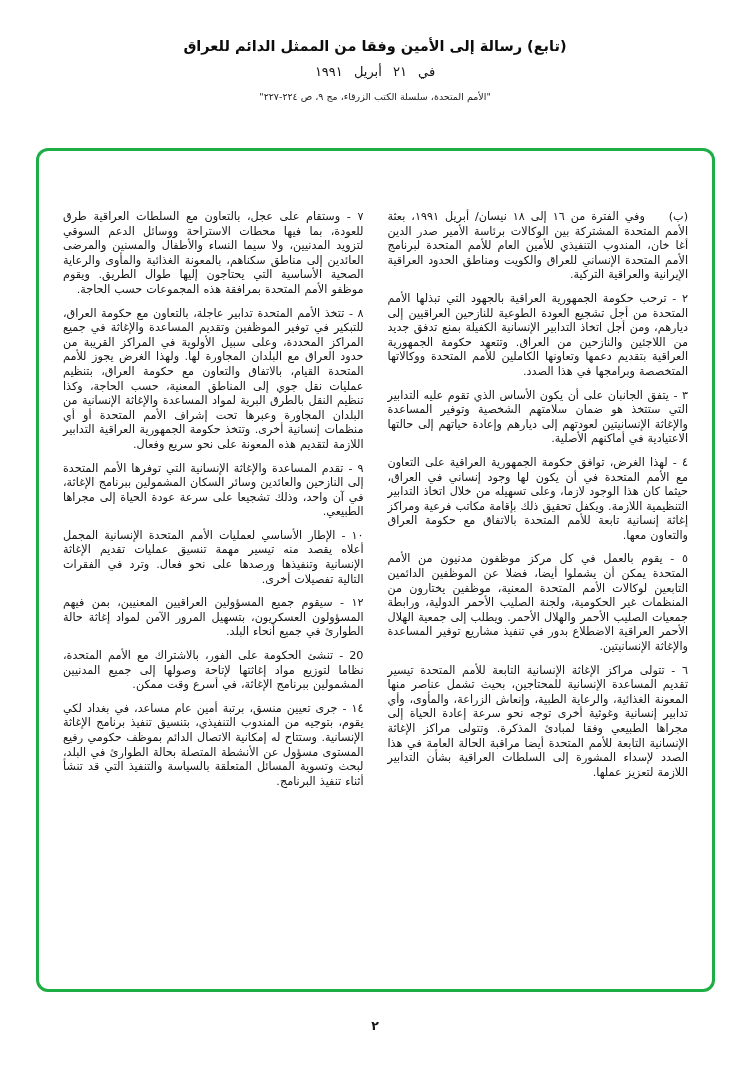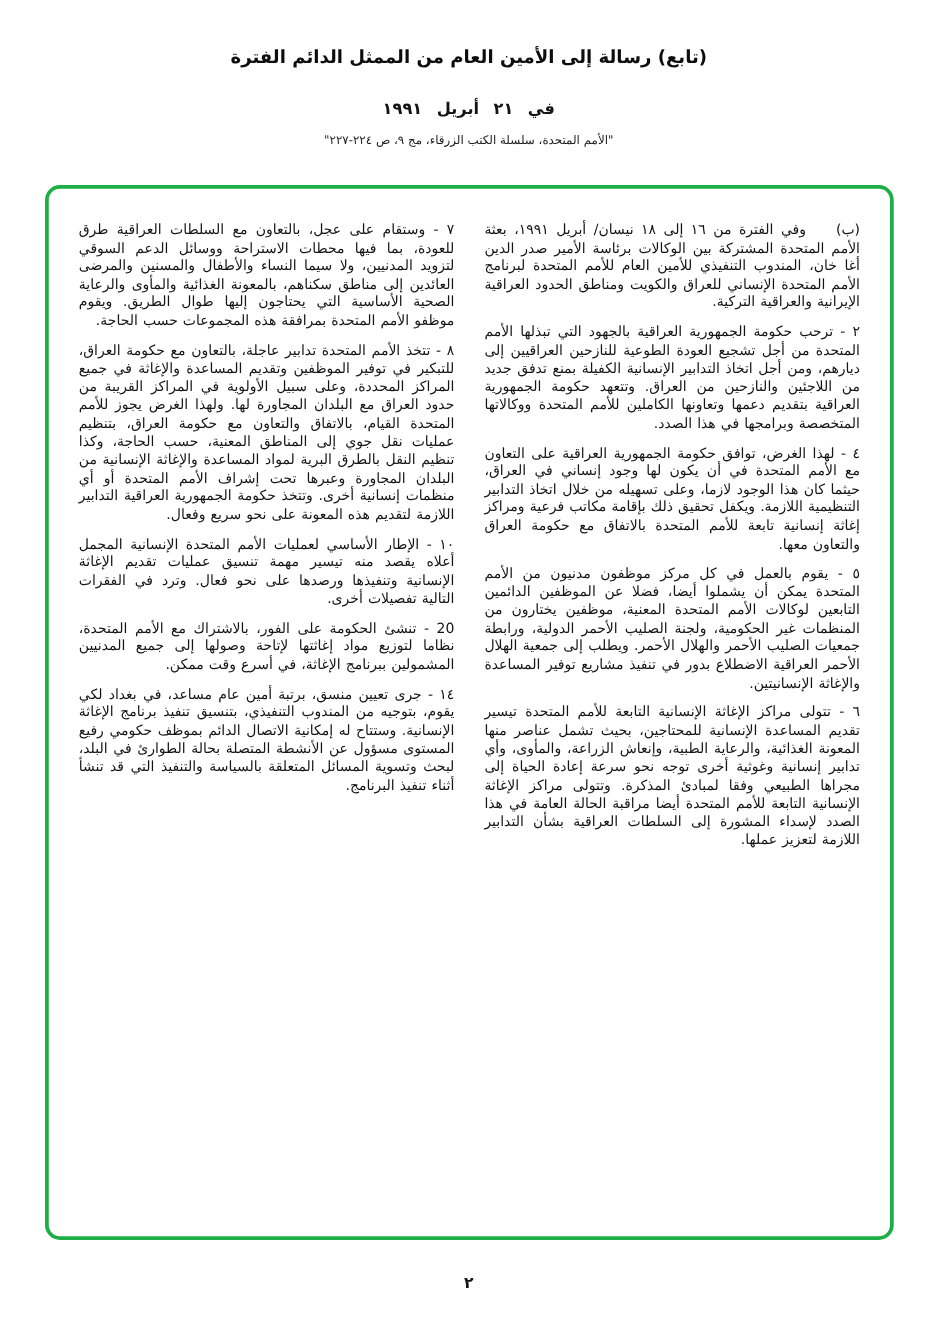--- a/index.html
+++ b/index.html
@@ -19,22 +19,22 @@
     text-align: center;
     direction: rtl;
   }
   .doc-title {
     font-size: 14.5px;
     font-weight: bold;
     color: #0d0d0d;
   }
   .doc-date {
     font-size: 13px;
-    font-weight: bold;
-    margin-top: 26px;
+    font-weight: normal;
+    margin-top: 10px;
     word-spacing: 7px;
   }
   .doc-source {
     font-size: 9.5px;
     margin-top: 12px;
     color: #1c1c1c;
   }
   .green-box {
     position: absolute;
     left: 36px; top: 148px;
@@ -48,20 +48,21 @@
   .columns {
     display: flex;
     direction: rtl;
     gap: 24px;
     height: 100%;
   }
   .col {
     flex: 1 1 0;
     direction: rtl;
     text-align: justify;
+    margin-top: 33px;
   }
   .col p {
     margin: 0 0 9px 0;
     font-size: 11.2px;
     line-height: 14.6px;
     word-spacing: 0.5px;
   }
   .page-number {
     position: absolute;
     bottom: 34px; left: 0; right: 0;
@@ -69,40 +70,43 @@
     font-size: 12.5px;
     font-weight: bold;
   }
 </style>
 </head>
 <body>
 
 <div class="page">
 
   <header class="doc-header">
-    <div class="doc-title">(تابع) رسالة إلى الأمين العام من الممثل الدائم الفترة</div>
+    <div class="doc-title">(تابع) رسالة إلى الأمين وفقا من الممثل الدائم للعراق</div>
     <div class="doc-date">في ٢١ أبريل ١٩٩١</div>
     <div class="doc-source">"الأمم المتحدة، سلسلة الكتب الزرقاء، مج ٩، ص ٢٢٤-٢٢٧"</div>
   </header>
 
   <div class="green-box">
     <div class="columns">
 
       <div class="col">
         <p>(ب)&nbsp;&nbsp;&nbsp;&nbsp;وفي الفترة من ١٦ إلى ١٨ نيسان/ أبريل ١٩٩١، بعثة الأمم المتحدة المشتركة بين الوكالات برئاسة الأمير صدر الدين أغا خان، المندوب التنفيذي للأمين العام للأمم المتحدة لبرنامج الأمم المتحدة الإنساني للعراق والكويت ومناطق الحدود العراقية الإيرانية والعراقية التركية.</p>
         <p>٢ - ترحب حكومة الجمهورية العراقية بالجهود التي تبذلها الأمم المتحدة من أجل تشجيع العودة الطوعية للنازحين العراقيين إلى ديارهم، ومن أجل اتخاذ التدابير الإنسانية الكفيلة بمنع تدفق جديد من اللاجئين والنازحين من العراق. وتتعهد حكومة الجمهورية العراقية بتقديم دعمها وتعاونها الكاملين للأمم المتحدة ووكالاتها المتخصصة وبرامجها في هذا الصدد.</p>
+        <p>٣ - يتفق الجانبان على أن يكون الأساس الذي تقوم عليه التدابير التي ستتخذ هو ضمان سلامتهم الشخصية وتوفير المساعدة والإغاثة الإنسانيتين لعودتهم إلى ديارهم وإعادة حياتهم إلى حالتها الاعتيادية في أماكنهم الأصلية.</p>
         <p>٤ - لهذا الغرض، توافق حكومة الجمهورية العراقية على التعاون مع الأمم المتحدة في أن يكون لها وجود إنساني في العراق، حيثما كان هذا الوجود لازما، وعلى تسهيله من خلال اتخاذ التدابير التنظيمية اللازمة. ويكفل تحقيق ذلك بإقامة مكاتب فرعية ومراكز إغاثة إنسانية تابعة للأمم المتحدة بالاتفاق مع حكومة العراق والتعاون معها.</p>
         <p>٥ - يقوم بالعمل في كل مركز موظفون مدنيون من الأمم المتحدة يمكن أن يشملوا أيضا، فضلا عن الموظفين الدائمين التابعين لوكالات الأمم المتحدة المعنية، موظفين يختارون من المنظمات غير الحكومية، ولجنة الصليب الأحمر الدولية، ورابطة جمعيات الصليب الأحمر والهلال الأحمر. ويطلب إلى جمعية الهلال الأحمر العراقية الاضطلاع بدور في تنفيذ مشاريع توفير المساعدة والإغاثة الإنسانيتين.</p>
         <p>٦ - تتولى مراكز الإغاثة الإنسانية التابعة للأمم المتحدة تيسير تقديم المساعدة الإنسانية للمحتاجين، بحيث تشمل عناصر منها المعونة الغذائية، والرعاية الطبية، وإنعاش الزراعة، والمأوى، وأي تدابير إنسانية وغوثية أخرى توجه نحو سرعة إعادة الحياة إلى مجراها الطبيعي وفقا لمبادئ المذكرة. وتتولى مراكز الإغاثة الإنسانية التابعة للأمم المتحدة أيضا مراقبة الحالة العامة في هذا الصدد لإسداء المشورة إلى السلطات العراقية بشأن التدابير اللازمة لتعزيز عملها.</p>
       </div>
 
       <div class="col">
         <p>٧ - وستقام على عجل، بالتعاون مع السلطات العراقية طرق للعودة، بما فيها محطات الاستراحة ووسائل الدعم السوقي لتزويد المدنيين، ولا سيما النساء والأطفال والمسنين والمرضى العائدين إلى مناطق سكناهم، بالمعونة الغذائية والمأوى والرعاية الصحية الأساسية التي يحتاجون إليها طوال الطريق. ويقوم موظفو الأمم المتحدة بمرافقة هذه المجموعات حسب الحاجة.</p>
         <p>٨ - تتخذ الأمم المتحدة تدابير عاجلة، بالتعاون مع حكومة العراق، للتبكير في توفير الموظفين وتقديم المساعدة والإغاثة في جميع المراكز المحددة، وعلى سبيل الأولوية في المراكز القريبة من حدود العراق مع البلدان المجاورة لها. ولهذا الغرض يجوز للأمم المتحدة القيام، بالاتفاق والتعاون مع حكومة العراق، بتنظيم عمليات نقل جوي إلى المناطق المعنية، حسب الحاجة، وكذا تنظيم النقل بالطرق البرية لمواد المساعدة والإغاثة الإنسانية من البلدان المجاورة وعبرها تحت إشراف الأمم المتحدة أو أي منظمات إنسانية أخرى. وتتخذ حكومة الجمهورية العراقية التدابير اللازمة لتقديم هذه المعونة على نحو سريع وفعال.</p>
+        <p>٩ - تقدم المساعدة والإغاثة الإنسانية التي توفرها الأمم المتحدة إلى النازحين والعائدين وسائر السكان المشمولين ببرنامج الإغاثة، في آن واحد، وذلك تشجيعا على سرعة عودة الحياة إلى مجراها الطبيعي.</p>
         <p>١٠ - الإطار الأساسي لعمليات الأمم المتحدة الإنسانية المجمل أعلاه يقصد منه تيسير مهمة تنسيق عمليات تقديم الإغاثة الإنسانية وتنفيذها ورصدها على نحو فعال. وترد في الفقرات التالية تفصيلات أخرى.</p>
+        <p>١٢ - سيقوم جميع المسؤولين العراقيين المعنيين، بمن فيهم المسؤولون العسكريون، بتسهيل المرور الآمن لمواد إغاثة حالة الطوارئ في جميع أنحاء البلد.</p>
         <p>20 - تنشئ الحكومة على الفور، بالاشتراك مع الأمم المتحدة، نظاما لتوزيع مواد إغاثتها لإتاحة وصولها إلى جميع المدنيين المشمولين ببرنامج الإغاثة، في أسرع وقت ممكن.</p>
         <p>١٤ - جرى تعيين منسق، برتبة أمين عام مساعد، في بغداد لكي يقوم، بتوجيه من المندوب التنفيذي، بتنسيق تنفيذ برنامج الإغاثة الإنسانية. وستتاح له إمكانية الاتصال الدائم بموظف حكومي رفيع المستوى مسؤول عن الأنشطة المتصلة بحالة الطوارئ في البلد، لبحث وتسوية المسائل المتعلقة بالسياسة والتنفيذ التي قد تنشأ أثناء تنفيذ البرنامج.</p>
       </div>
 
     </div>
   </div>
 
   <div class="page-number">٢</div>
 
 </div>

